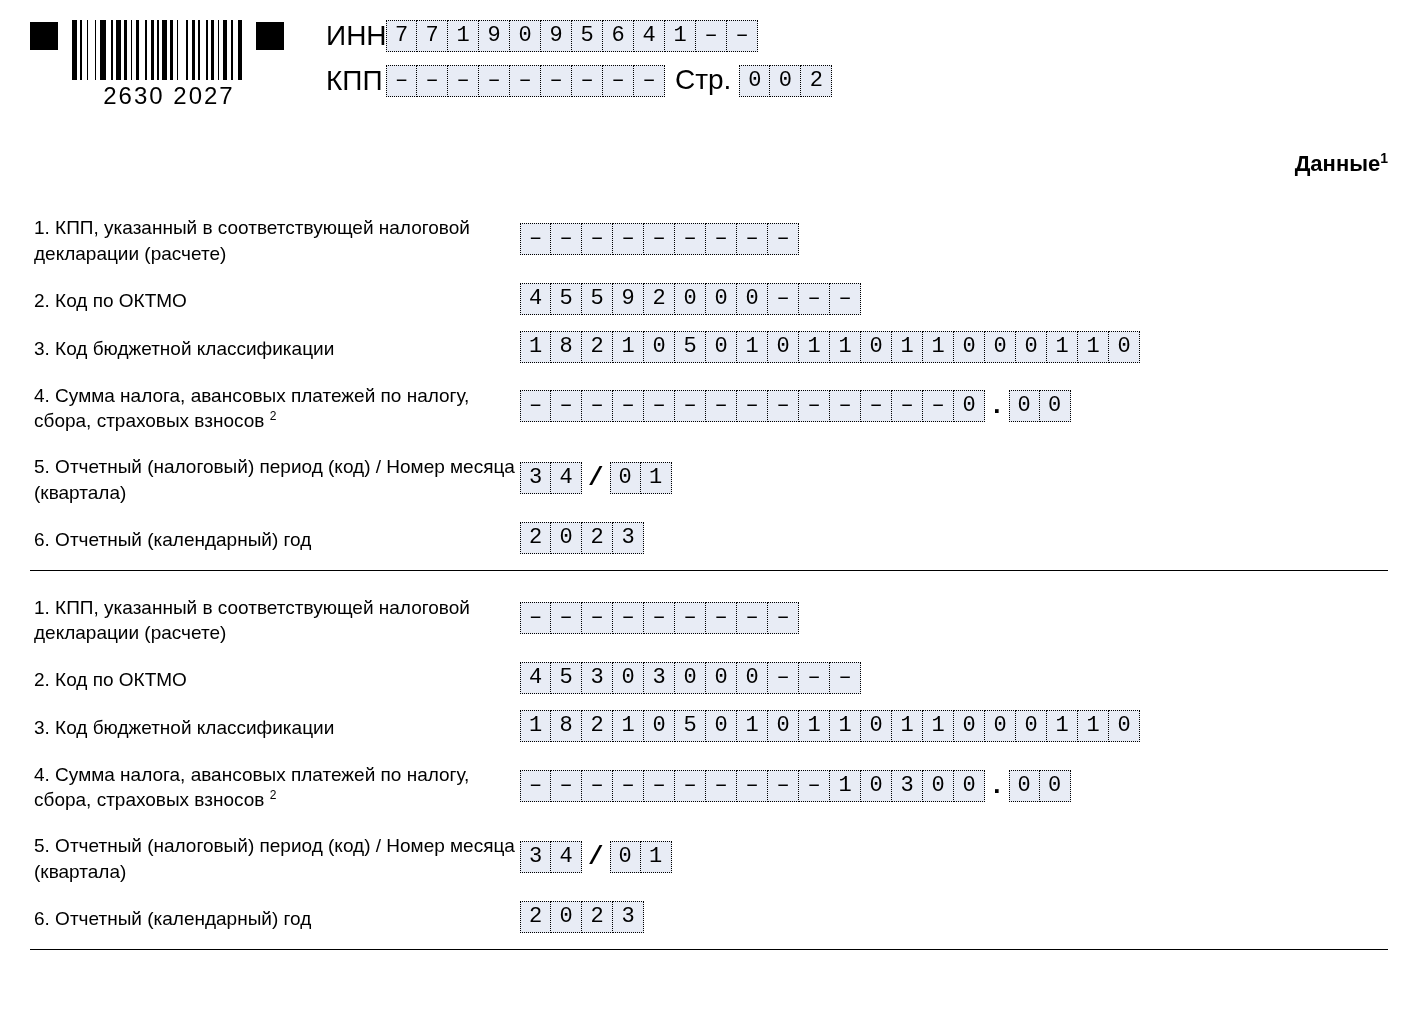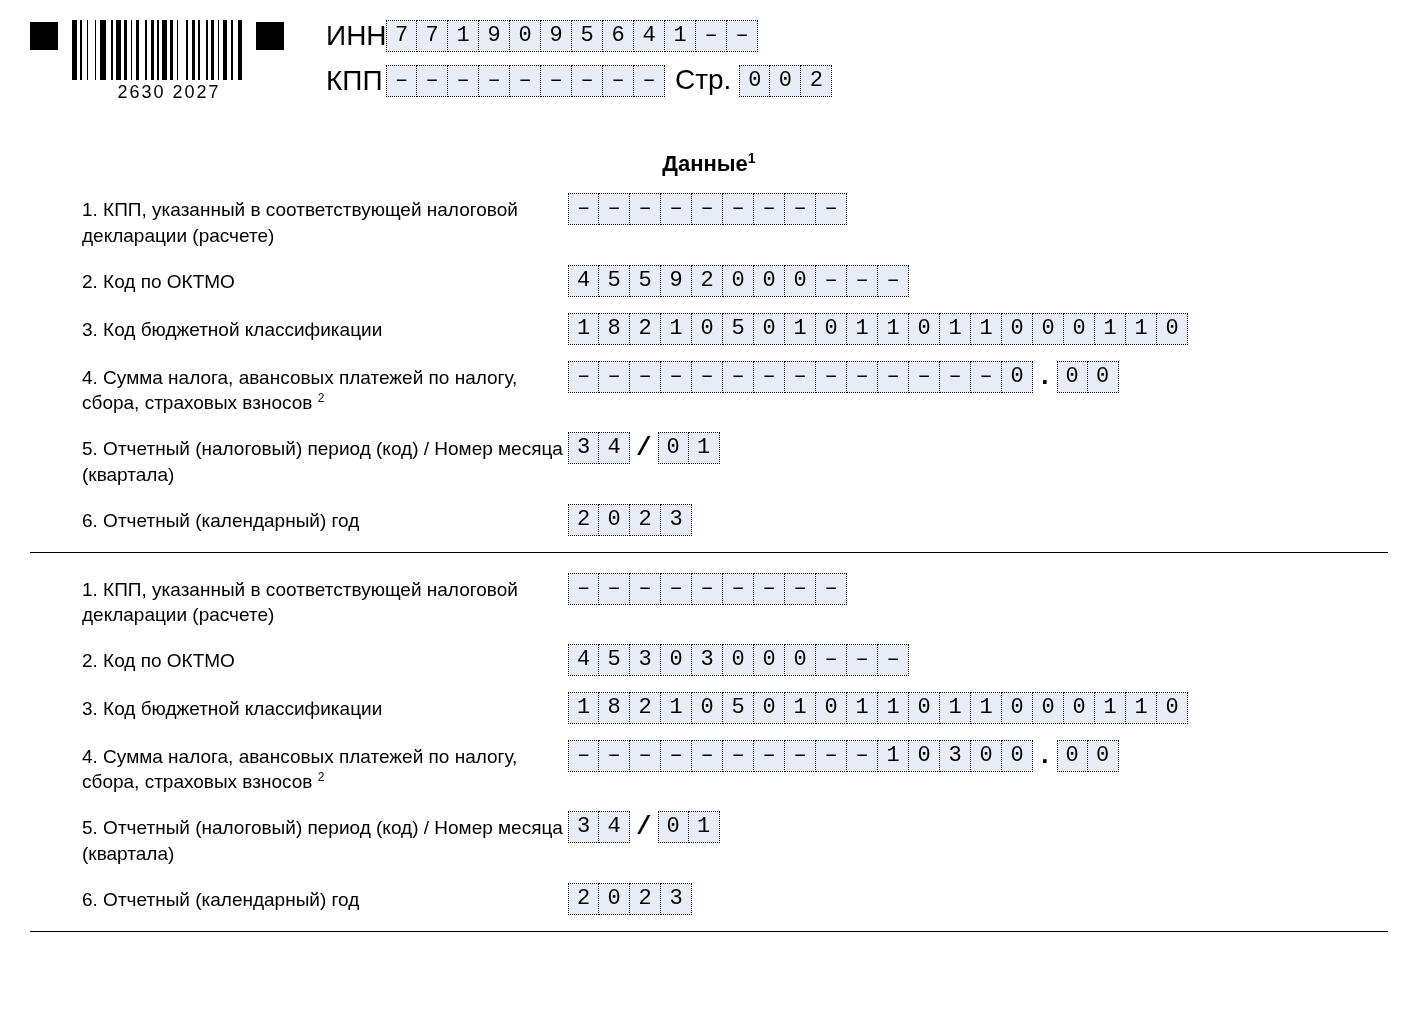--- a/index.html
+++ b/index.html
@@ -32,21 +32,21 @@
     flex-shrink: 0;
   }
   .barcode {
     width: 170px;
     height: 60px;
     display: flex;
     align-items: stretch;
     gap: 1px;
   }
   .barcode div { background: #000; }
-  .barcode-text { font-size: 18px; margin-top: 2px; letter-spacing: 2px; margin-left: 24px; }
+  .barcode-text { font-size: 24px; margin-top: 2px; letter-spacing: 2px; margin-left: 24px; }
   .id-rows { margin-left: 28px; }
   .id-row { display: flex; align-items: center; margin-bottom: 12px; }
   .id-label { width: 60px; font-size: 28px; }
   .str-label { margin: 0 8px 2px 10px; font-size: 28px; }
 
   .cells { display: flex; }
   .cell {
     width: 31px;
     height: 32px;
     border: 1px dotted #000;
@@ -54,29 +54,28 @@
     background: #e8ecf5;
     font-family: "Courier New", monospace;
     font-size: 22px;
     text-align: center;
     line-height: 30px;
     color: #000;
   }
   .cells .cell:first-child { border-left: 1px dotted #000; }
   .cell.dash { font-weight: normal; }
 
-  h2.section-title { text-align: center; font-size: 22px; margin: 30px 0 16px; }
+  h2.section-title { text-align: right; font-size: 22px; margin: 30px 0 34px; }
   h2.section-title sup { font-size: 14px; }
 
   .block { margin-bottom: 10px; }
   .row {
     display: flex;
-    align-items: flex-start;
+    align-items: center;
     margin-bottom: 16px;
-    margin-left: 48px;
   }
   .row .label {
     width: 490px;
     flex-shrink: 0;
     line-height: 1.35;
     padding-top: 4px;
     padding-left: 4px;
   }
   .row .label sup { font-size: 12px; }
   .row .value { display: flex; align-items: center; }

